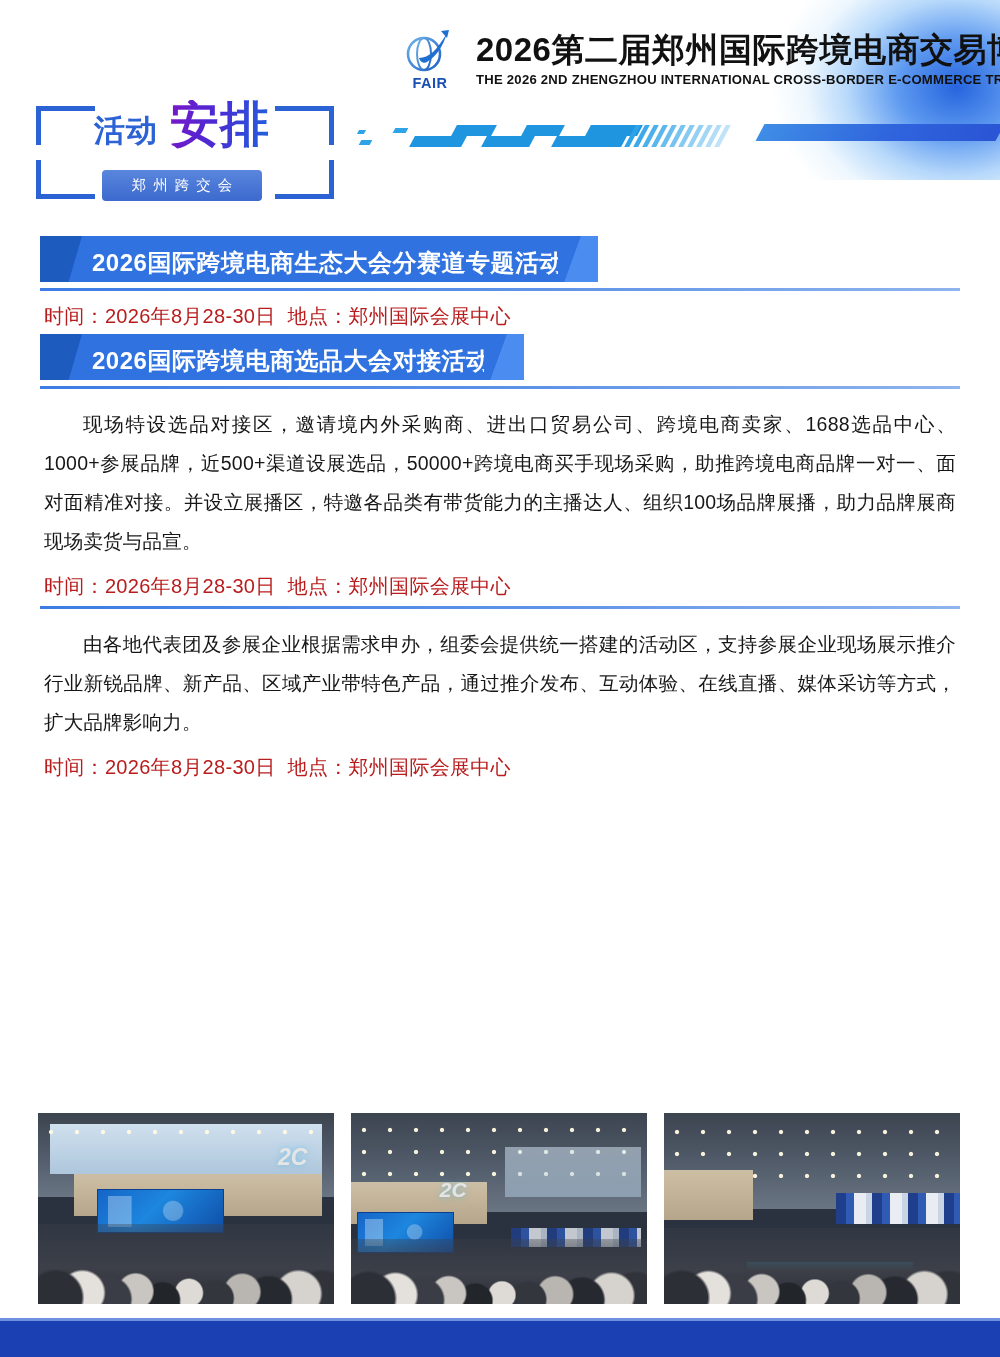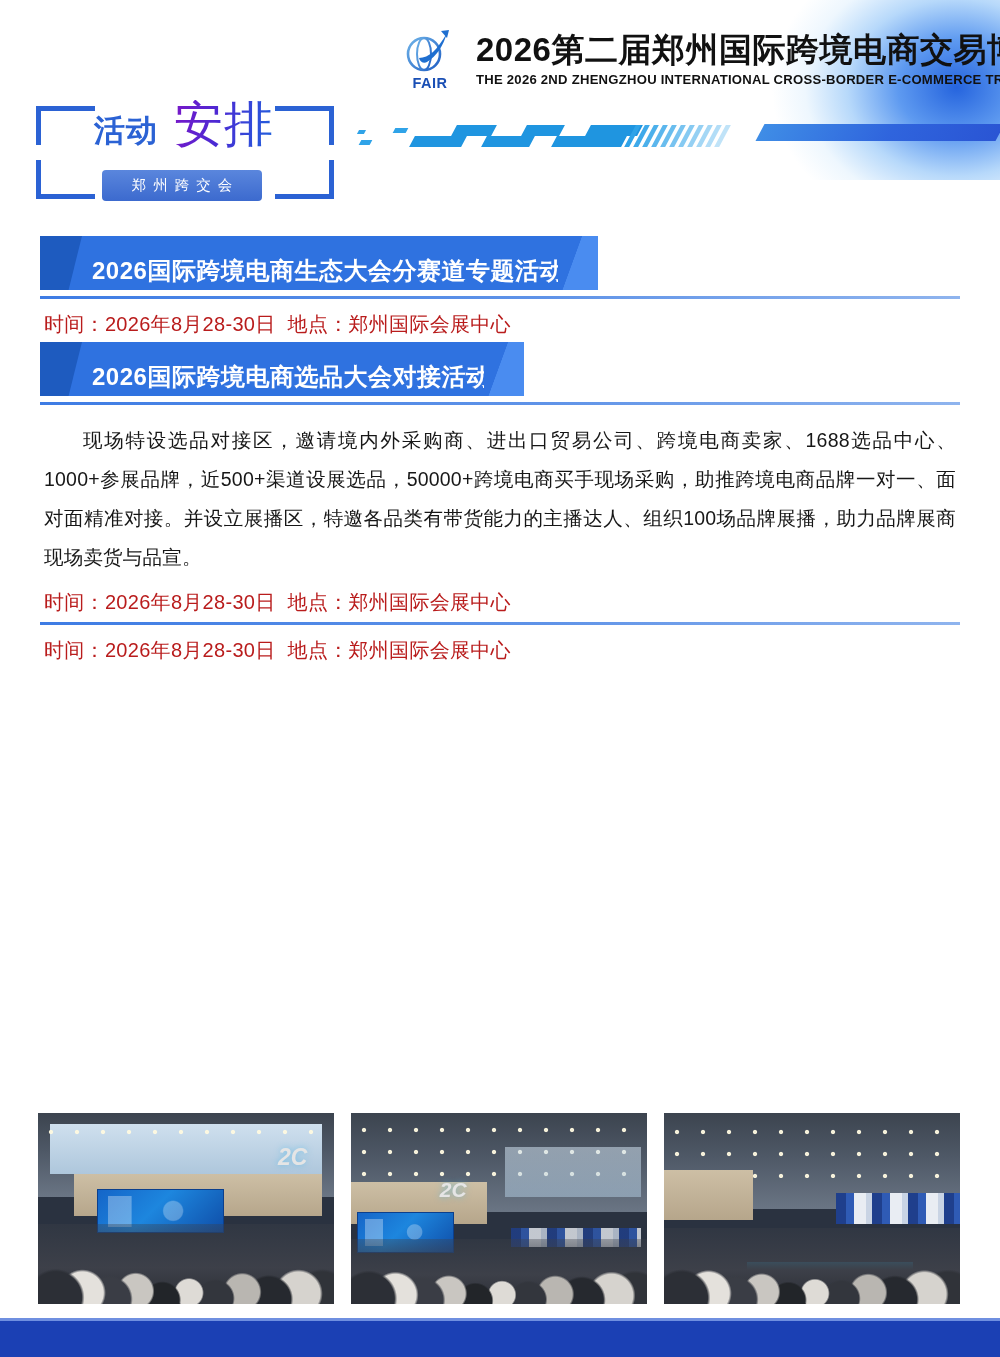--- a/index.html
+++ b/index.html
@@ -97,36 +97,37 @@
   .bracket.tr { top: 6px;  right: 32px; border-width: 5px 5px 0 0; }
   .bracket.bl { bottom: 6px; left: 0;   border-width: 0 0 5px 5px; }
   .bracket.br { bottom: 6px; right: 32px; border-width: 0 5px 5px 0; }
 
   .title-words {
     position: absolute;
     top: 0;
     left: 58px;
     display: flex;
     align-items: baseline;
+    gap: 8px;
   }
   .title-small {
     font-size: 31px;
     font-weight: bold;
     color: #2b62d4;
     letter-spacing: 1px;
   }
   .title-big {
     font-size: 49px;
-    font-weight: normal;
+    font-weight: bold;
     letter-spacing: 1px;
     background: linear-gradient(100deg, #7a17c8 0%, #4a2ad4 45%, #1f64dd 100%);
     -webkit-background-clip: text;
     background-clip: text;
     color: transparent;
-    margin-left: 16px;
+    margin-left: 4px;
     line-height: 1;
   }
   .title-badge {
     position: absolute;
     left: 66px;
     bottom: 4px;
     width: 160px;
     height: 31px;
     border-radius: 4px;
     background: linear-gradient(180deg, #5a86dd 0%, #3c6ace 100%);
@@ -190,21 +191,21 @@
   }
   .block { margin-bottom: 4px; }
 
   .head-wrap { position: relative; padding: 0 40px; }
   .head-bar {
     position: relative;
     height: 38px;
     display: inline-flex;
     align-items: center;
     background: #2f72e0;
-    padding: 16px 34px 0 52px;
+    padding: 8px 34px 0 52px;
     color: #ffffff;
     font-size: 24px;
     font-weight: bold;
     letter-spacing: 0.5px;
     white-space: nowrap;
   }
   .head-bar::before {
     content: "";
     position: absolute;
     left: 0; top: 0;
@@ -427,20 +428,21 @@
     </div>
     <div class="head-rule"></div>
     <p class="para">现场特设选品对接区，邀请境内外采购商、进出口贸易公司、跨境电商卖家、1688选品中心、1000+参展品牌，近500+渠道设展选品，50000+跨境电商买手现场采购，助推跨境电商品牌一对一、面对面精准对接。并设立展播区，特邀各品类有带货能力的主播达人、组织100场品牌展播，助力品牌展商现场卖货与品宣。</p>
     <div class="meta">
       <span>时间：</span><span>2026年8月28-30日</span><span class="gap"></span><span>地点：</span><span>郑州国际会展中心</span>
     </div>
   </div>
 
   <div class="block">
     <div class="head-rule"></div>
+    <p class="para">由各地代表团及参展企业根据需求申办，组委会提供统一搭建的活动区，支持参展企业现场展示推介行业新锐品牌、新产品、区域产业带特色产品，通过推介发布、互动体验、在线直播、媒体采访等方式，扩大品牌影响力。</p>
     <div class="meta">
       <span>时间：</span><span>2026年8月28-30日</span><span class="gap"></span><span>地点：</span><span>郑州国际会展中心</span>
     </div>
   </div>
 
 </div>
 
 <div class="photos">
 
   <div class="photo">

